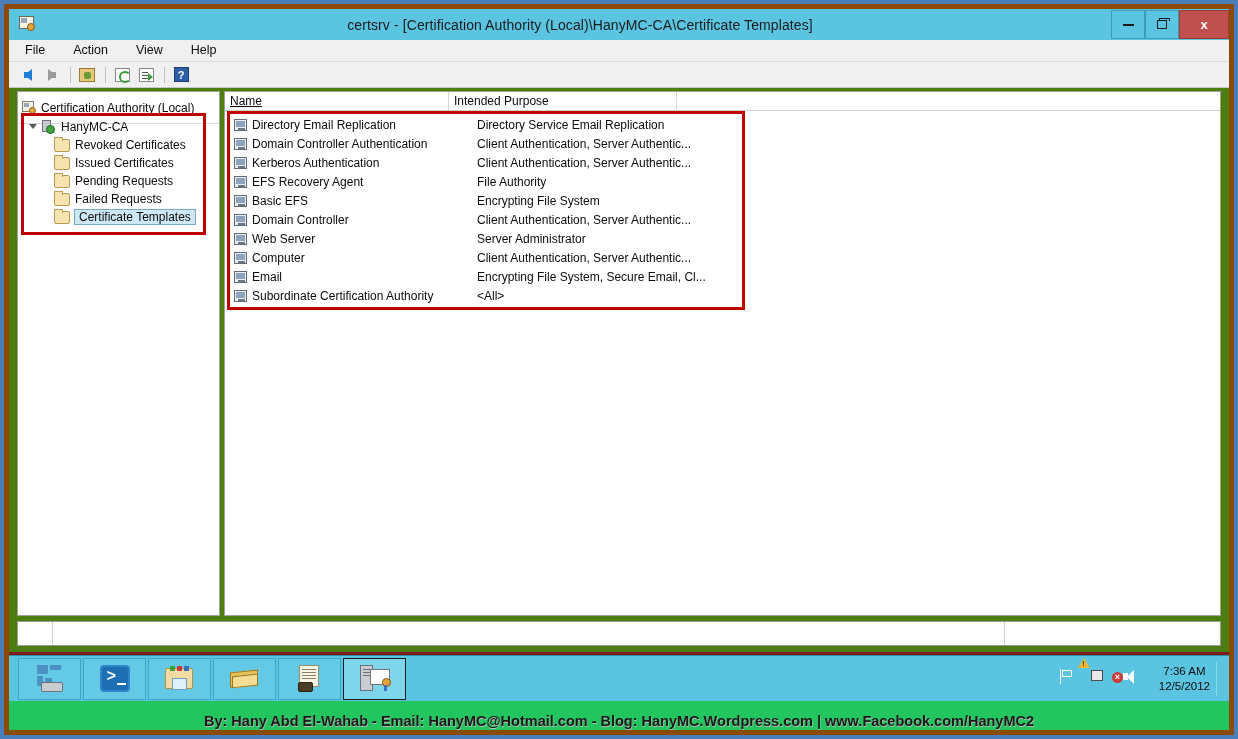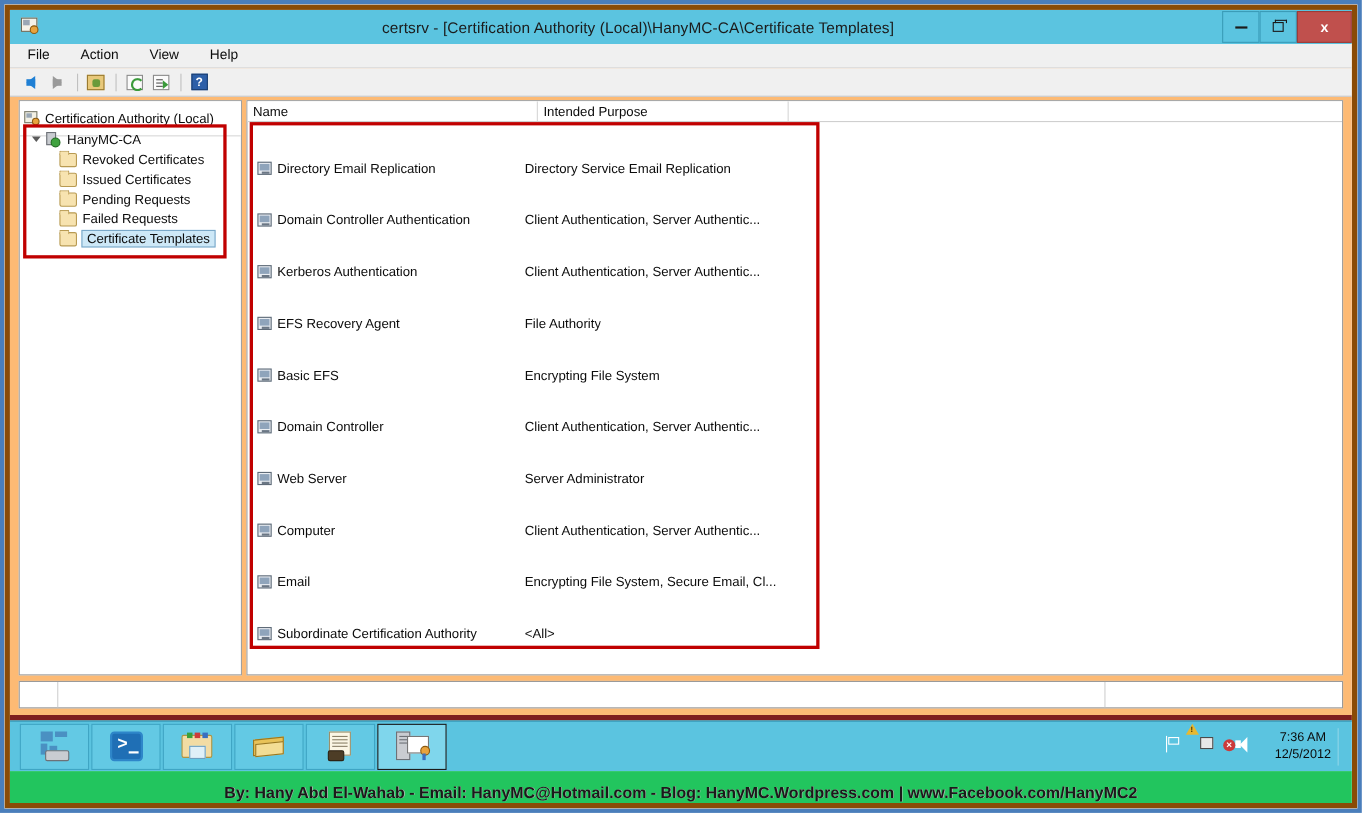--- a/index.html
+++ b/index.html
@@ -20,22 +20,22 @@
     background: #ffffff;
     border: 5px solid #8a4b06;
     overflow: hidden;
   }
   
   .window {
     position: absolute;
     left: 0; top: 0;
     width: 1220px;
     height: 646px;
-    background: #fdba74;
-    border-bottom: 5px solid #7f1d1d;
+    background: #4d7c0f;
+    border-bottom: 3px solid #7f1d1d;
     overflow: hidden;
   }
   .titlebar {
     position: relative;
     height: 31px;
     background: #5bc4e0;
     display: flex;
     align-items: center;
   }
   .title-icon {
@@ -337,40 +337,39 @@
     border-bottom: 1px solid #cfcfcf;
   }
   .col-h {
     font-size: 12px;
     color: #0b0b0b;
     padding: 2px 0 0 5px;
     border-right: 1px solid #d6d6d6;
     white-space: nowrap;
     cursor: pointer;
   }
-  .col-h.name { width: 264px; }
+  .col-h.name { width: 224px; text-decoration: underline; }
   .col-h.purpose { width: 228px; }
   .col-h.filler { flex: 1; border-right: none; }
 
   .list-box {
     position: absolute;
     left: 2px; top: 19px;
     width: 518px;
     border: 3px solid #c00000;
     padding: 1px 0 2px 0;
   }
   .list-row {
     display: flex;
     align-items: center;
     height: 19px;
     font-size: 12px;
     color: #0b0b0b;
     padding-left: 4px;
     cursor: pointer;
-    margin-top: 28px;
   }
   .tpl-ico {
     width: 13px; height: 12px;
     margin-right: 5px;
     position: relative;
     flex: none;
     background: #e9edf2;
     border: 1px solid #5f6b78;
   }
   .tpl-ico:before {

